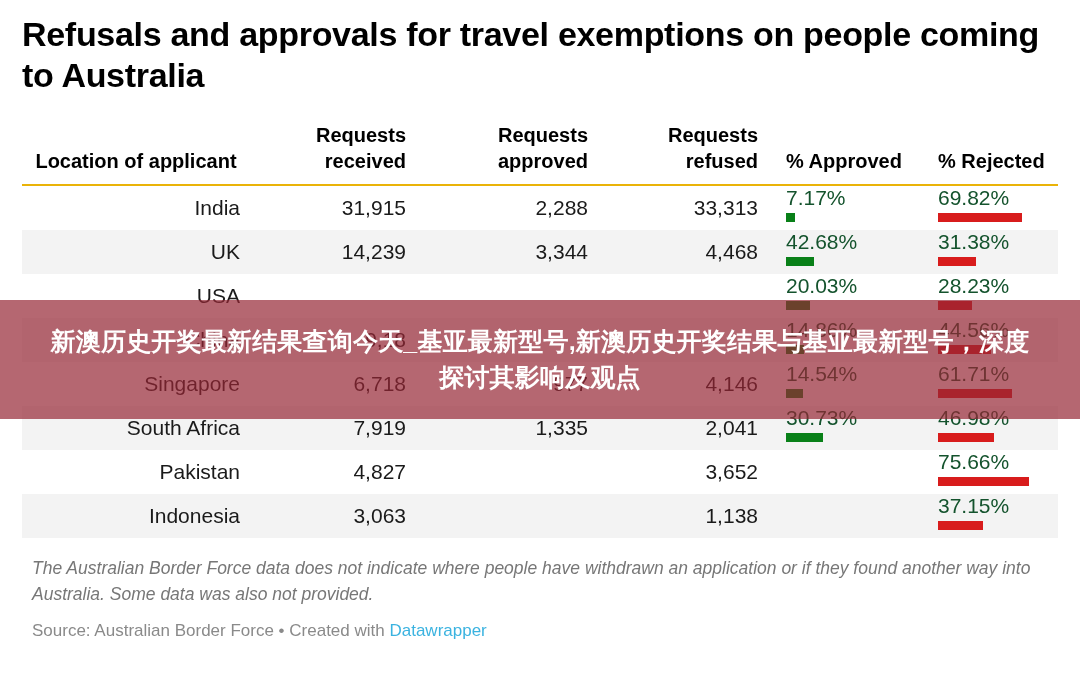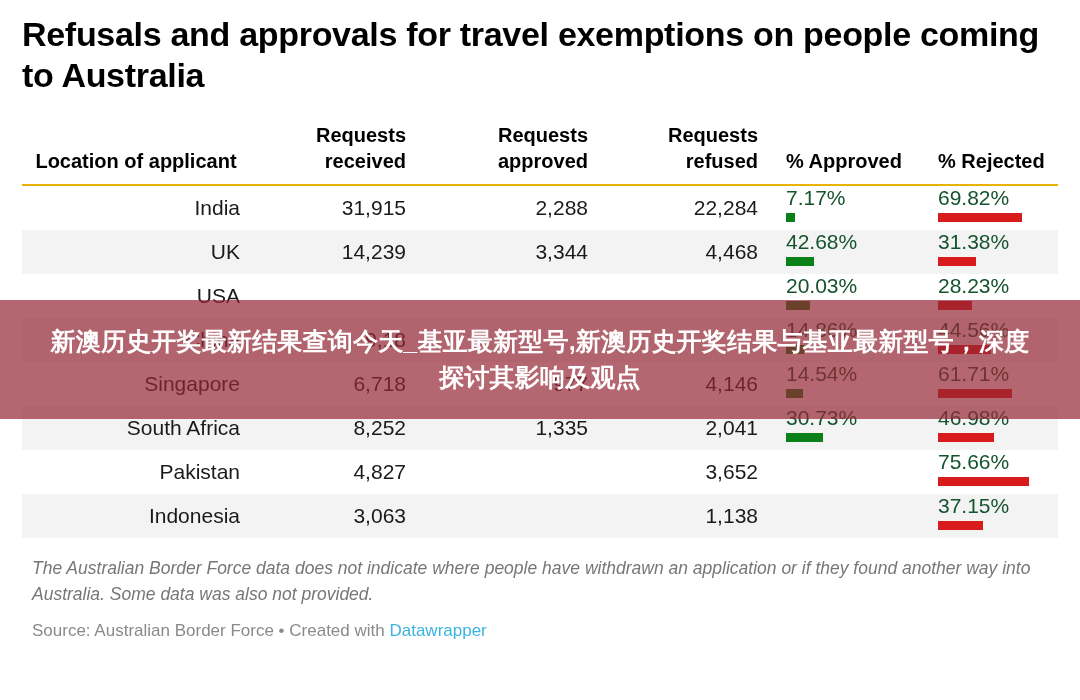--- a/index.html
+++ b/index.html
@@ -166,21 +166,21 @@
         <th class="num">Requests refused</th>
         <th class="pct">% Approved</th>
         <th class="pct">% Rejected</th>
       </tr>
     </thead>
     <tbody id="table-body">
         <tr>
           <td class="loc">India</td>
           <td class="num">31,915</td>
           <td class="num">2,288</td>
-          <td class="num">22,284</td>
+          <td class="num">33,313</td>
           <td class="pct">
             <div class="pct-inner">
               <span class="pct-val">7.17%</span>
               <div class="bar green" style="width: 8.604px;"></div>
             </div>
           </td>
           <td class="pct">
             <div class="pct-inner">
               <span class="pct-val">69.82%</span>
               <div class="bar red" style="width: 83.784px;"></div>
@@ -254,21 +254,21 @@
           </td>
           <td class="pct">
             <div class="pct-inner">
               <span class="pct-val">61.71%</span>
               <div class="bar red" style="width: 74.052px;"></div>
             </div>
           </td>
         </tr>
         <tr class="alt">
           <td class="loc">South Africa</td>
-          <td class="num">8,252</td>
+          <td class="num">7,919</td>
           <td class="num">1,335</td>
           <td class="num">2,041</td>
           <td class="pct">
             <div class="pct-inner">
               <span class="pct-val">30.73%</span>
               <div class="bar green" style="width: 36.876px;"></div>
             </div>
           </td>
           <td class="pct">
             <div class="pct-inner">

